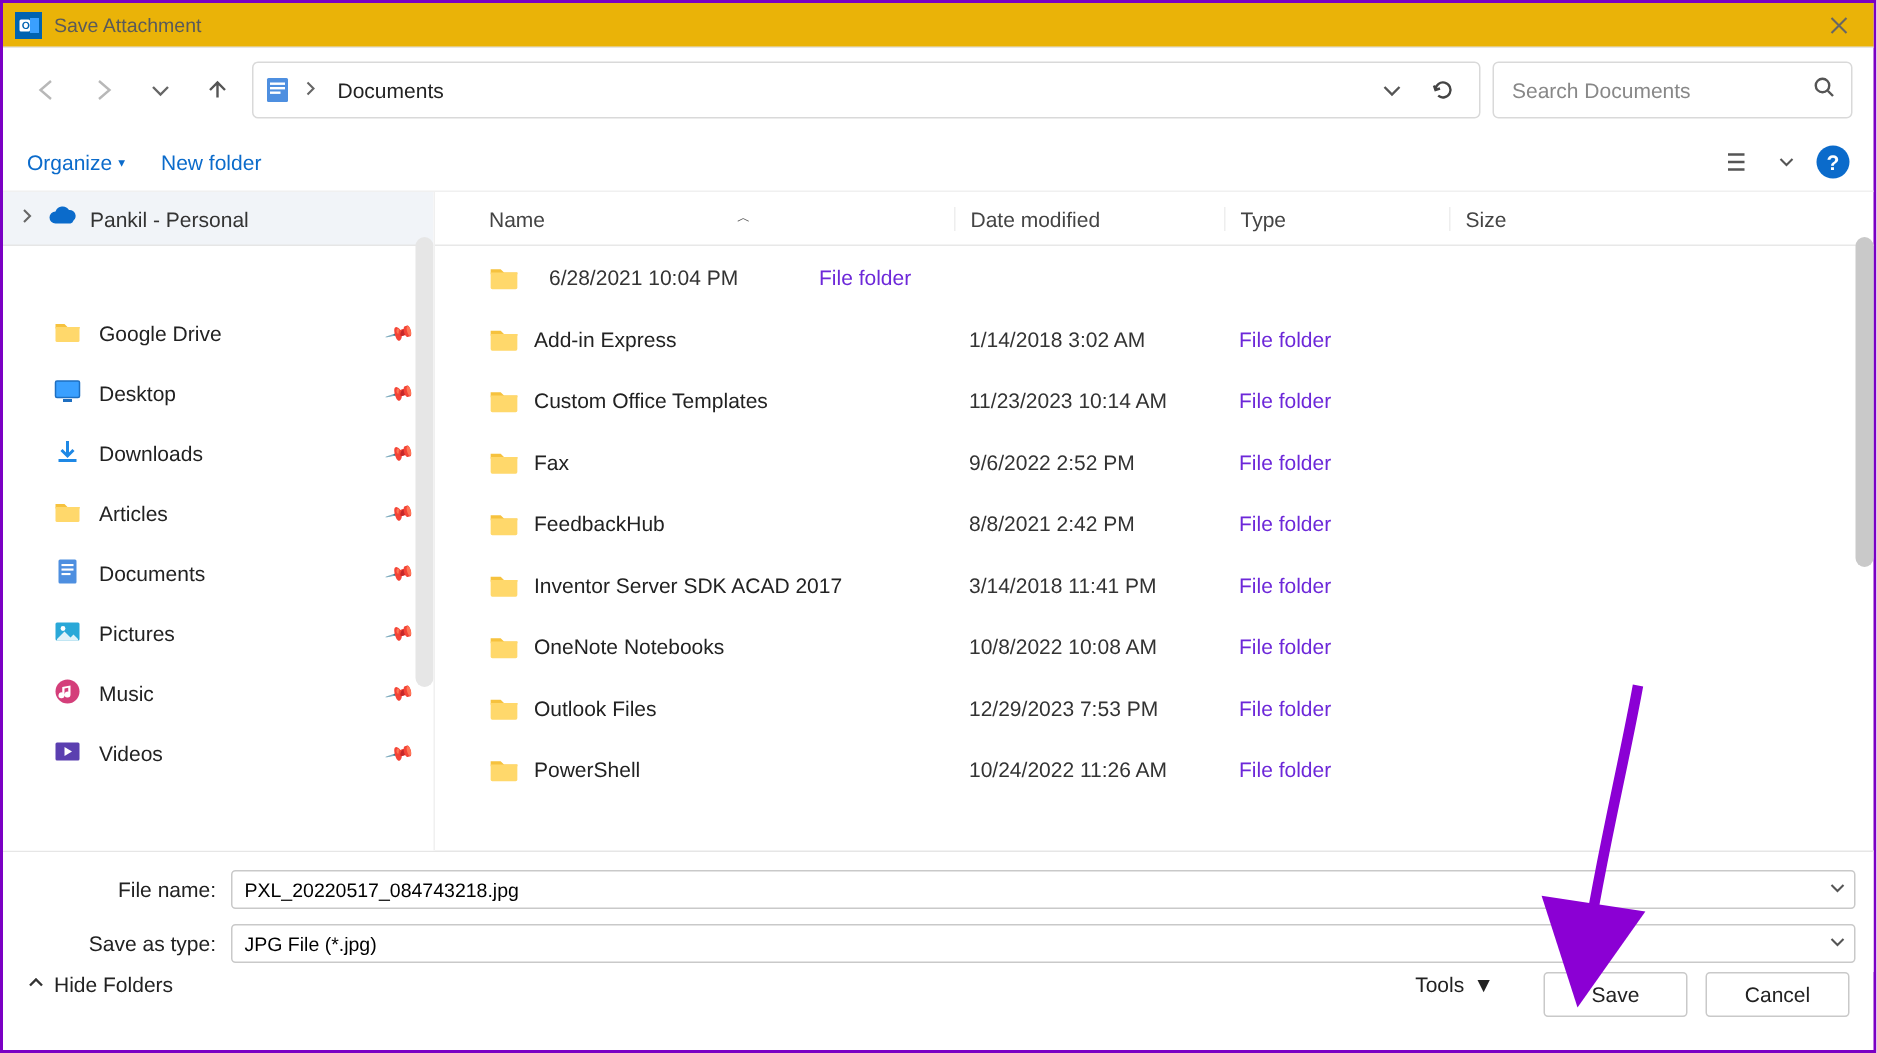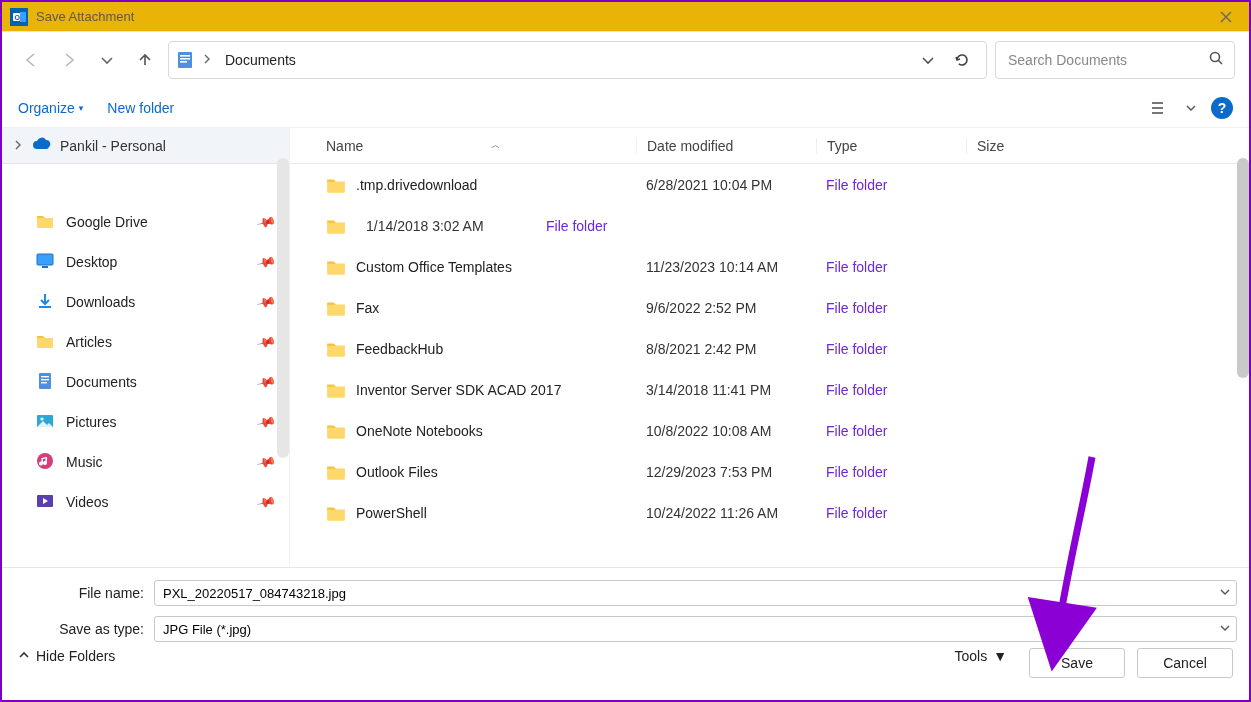--- a/index.html
+++ b/index.html
@@ -62,21 +62,21 @@
   
   .formarea { border-top:1px solid #e6e6e6; background:#fff; padding:12px 12px 6px 12px; display:flex; flex-direction:column; gap:10px; }
   .formrow { display:flex; align-items:center; }
   .formrow label { width:140px; text-align:right; padding-right:10px; color:#222; font-size:14px;}
   .formrow .field { flex:1; height:26px; border:1px solid #c9c9c9; border-radius:3px; display:flex; align-items:center; padding:0 8px; font-size:13px; position:relative;}
   .formrow .field .dd { position:absolute; right:6px; color:#555; font-size:10px; }
   
   .footer { height:52px; display:flex; align-items:flex-start; padding:0 16px; gap:12px; }
   .footer .hide { display:flex; align-items:center; gap:6px; color:#222; font-size:14px; cursor:pointer;}
   .footer .spacer { flex:1; }
-  .footer .tools { display:flex; align-items:center; gap:6px; color:#222; font-size:14px; cursor:pointer; margin-right:10px;}
+  .footer .tools { display:flex; align-items:center; gap:6px; color:#222; font-size:14px; cursor:pointer; margin-right:21px;}
   .btn { width:96px; height:30px; border:1px solid #c9c9c9; background:#fff; border-radius:3px; font-size:14px; color:#222; cursor:pointer; display:flex; align-items:center; justify-content:center;}
   
   .annot-arrow { position:absolute; pointer-events:none; z-index:50; }
   
   .folder-body { fill:#ffd86b; }
   .folder-tab  { fill:#f6c23e; }
 </style>
 </head>
 <body>
 
@@ -281,29 +281,29 @@
         <div class="col-date">Date modified</div>
         <div class="col-type">Type</div>
         <div class="col-size">Size</div>
       </div>
       <div class="rows" id="rows">
           <div class="row">
             <span class="ficon"><svg viewBox="0 0 18 18">
                 <path class="folder-tab" d="M1 4h6l2 2h8v1H1z"></path>
                 <path class="folder-body" d="M1 6h16v9a1 1 0 0 1-1 1H2a1 1 0 0 1-1-1z"></path>
               </svg></span>
-            <span class="rname">.tmp.drivedownload</span>
             <span class="rdate">6/28/2021 10:04 PM</span>
             <span class="rtype">File folder</span>
           </div>
           <div class="row">
             <span class="ficon"><svg viewBox="0 0 18 18">
                 <path class="folder-tab" d="M1 4h6l2 2h8v1H1z"></path>
                 <path class="folder-body" d="M1 6h16v9a1 1 0 0 1-1 1H2a1 1 0 0 1-1-1z"></path>
               </svg></span>
+            <span class="rname">Add-in Express</span>
             <span class="rdate">1/14/2018 3:02 AM</span>
             <span class="rtype">File folder</span>
           </div>
           <div class="row">
             <span class="ficon"><svg viewBox="0 0 18 18">
                 <path class="folder-tab" d="M1 4h6l2 2h8v1H1z"></path>
                 <path class="folder-body" d="M1 6h16v9a1 1 0 0 1-1 1H2a1 1 0 0 1-1-1z"></path>
               </svg></span>
             <span class="rname">Custom Office Templates</span>
             <span class="rdate">11/23/2023 10:14 AM</span>

